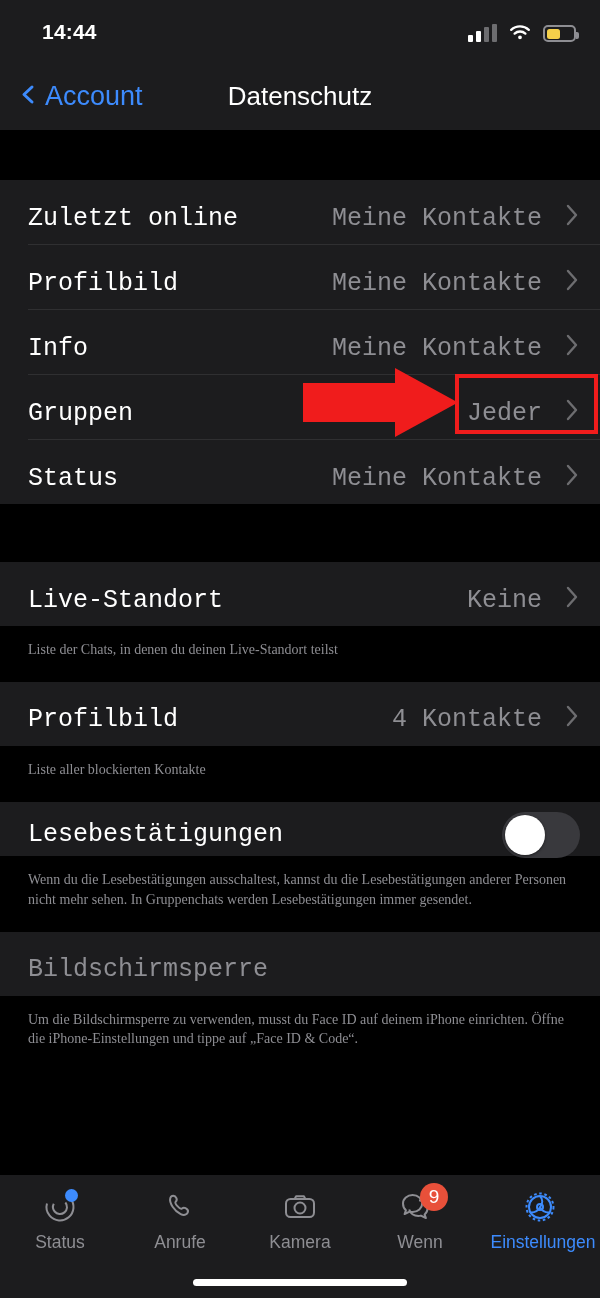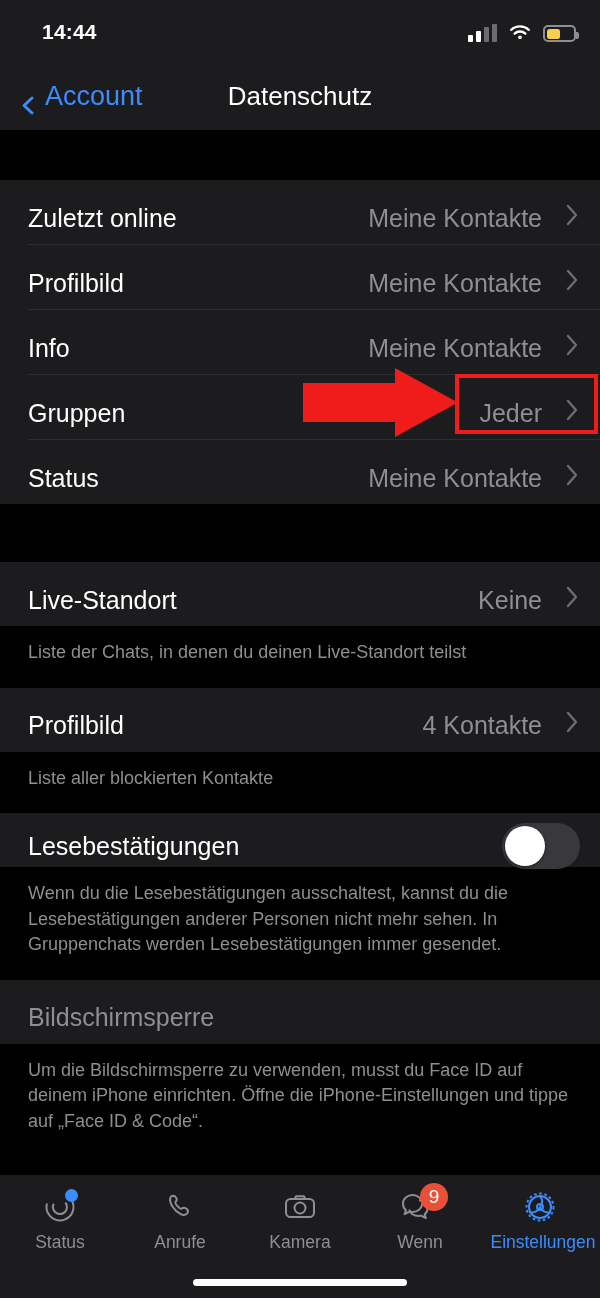--- a/index.html
+++ b/index.html
@@ -43,48 +43,48 @@
     width:45%; background:#f5d04a; border-radius:2.5px;
   }
 
   
   .navbar {
     position:absolute; top:62px; left:0; width:600px; height:68px;
     background:#1c1c1e;
   }
   .back {
     position:absolute; left:18px; top:50%; transform:translateY(-50%);
-    display:flex; align-items:flex-end; gap:7px;
+    display:flex; align-items:flex-start; gap:7px;
     color:#3d8bfd; font-size:27px; cursor:pointer;
   }
   .back .chev { display:block; width:20px; height:20px; }
   .nav-title {
     position:absolute; left:0; right:0; top:50%; transform:translateY(-50%);
     text-align:center; font-size:26px; font-weight:normal; color:#fff;
   }
 
   
   .content { position:absolute; top:130px; left:0; width:600px; bottom:123px; background:#000; }
 
   .card { background:#1c1c1e; }
   .row {
     position:relative; display:flex; align-items:center;
-    height:64px; padding:12px 20px 0 28px;
+    height:64px; padding:12px 20px 0 28px;font-family:Liberation Mono, monospace;
   }
   .row .label { font-size:25px; color:#fff; flex:0 0 auto; }
   .row .label.dim { color:#8e8e93; }
   .row .right { margin-left:auto; display:flex; gap:23px; }
   .row .value { font-size:25px; color:#8e8e93; }
   .chev-r { display:block; width:15px; height:22px; flex:0 0 auto; }
   .sep { height:1px; background:#2f2f31; margin-left:28px; }
   .gap { height:58px; background:#000; }
   .gap.sm { height:20px; }
   .footer {
     padding:14px 28px 22px 28px; background:#000;
-    font-size:18px; line-height:1.42; color:#8e8e93;
+    font-size:14px; line-height:1.42; color:#8e8e93;font-family:Liberation Serif, serif;
   }
 
   
   .toggle {
     width:78px; height:46px; border-radius:23px; background:#39393d;
     position:relative; cursor:pointer; flex:0 0 auto;
   }
   .toggle .knob {
     position:absolute; top:3px; left:3px; width:40px; height:40px;
     border-radius:50%; background:#fff;

